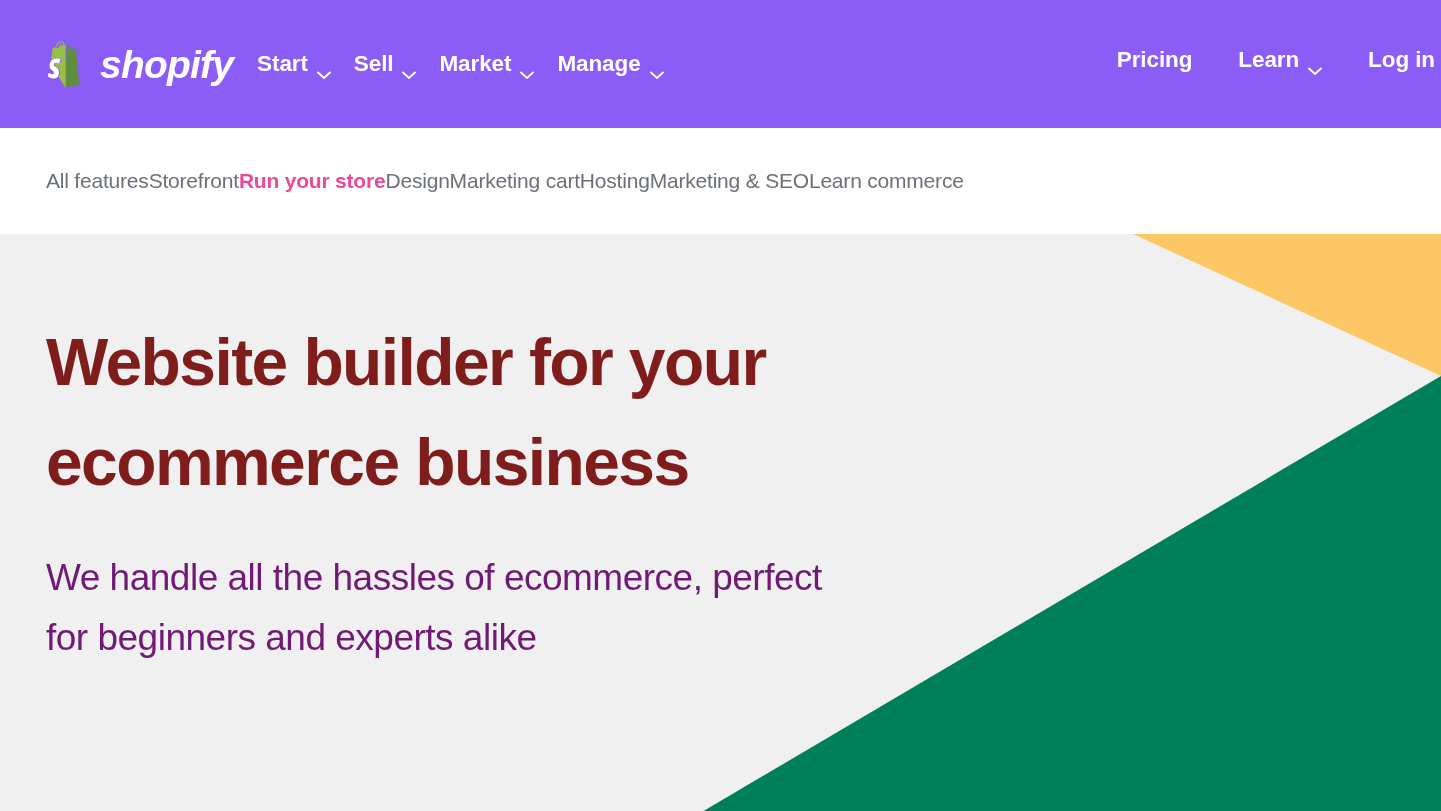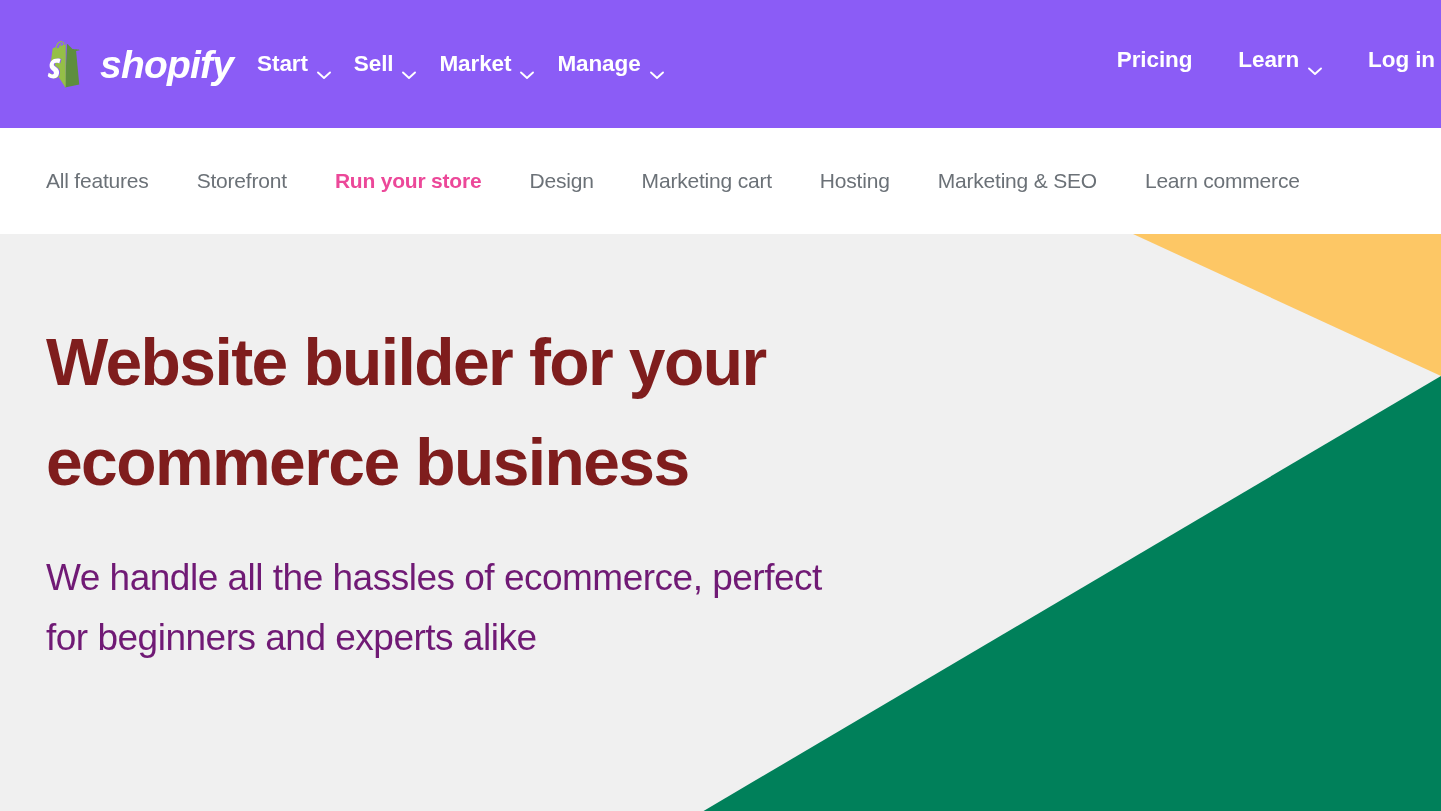--- a/index.html
+++ b/index.html
@@ -58,21 +58,20 @@
   .tn-item.plain{ gap:0; }
   .chev{ display:inline-block; width:14px; height:9px; }
 
   
   .subnav{
     position:relative;
     width:1441px; height:106px;
     background:#ffffff;
     display:flex; align-items:center;
     padding-left:46px;
-    gap:48px;
     overflow:hidden;
   }
   .sn-item{
     color:#6B7177;
     font-size:21px;
     font-weight:400;
     letter-spacing:-0.2px;
     white-space:nowrap;
     cursor:pointer;
   }

